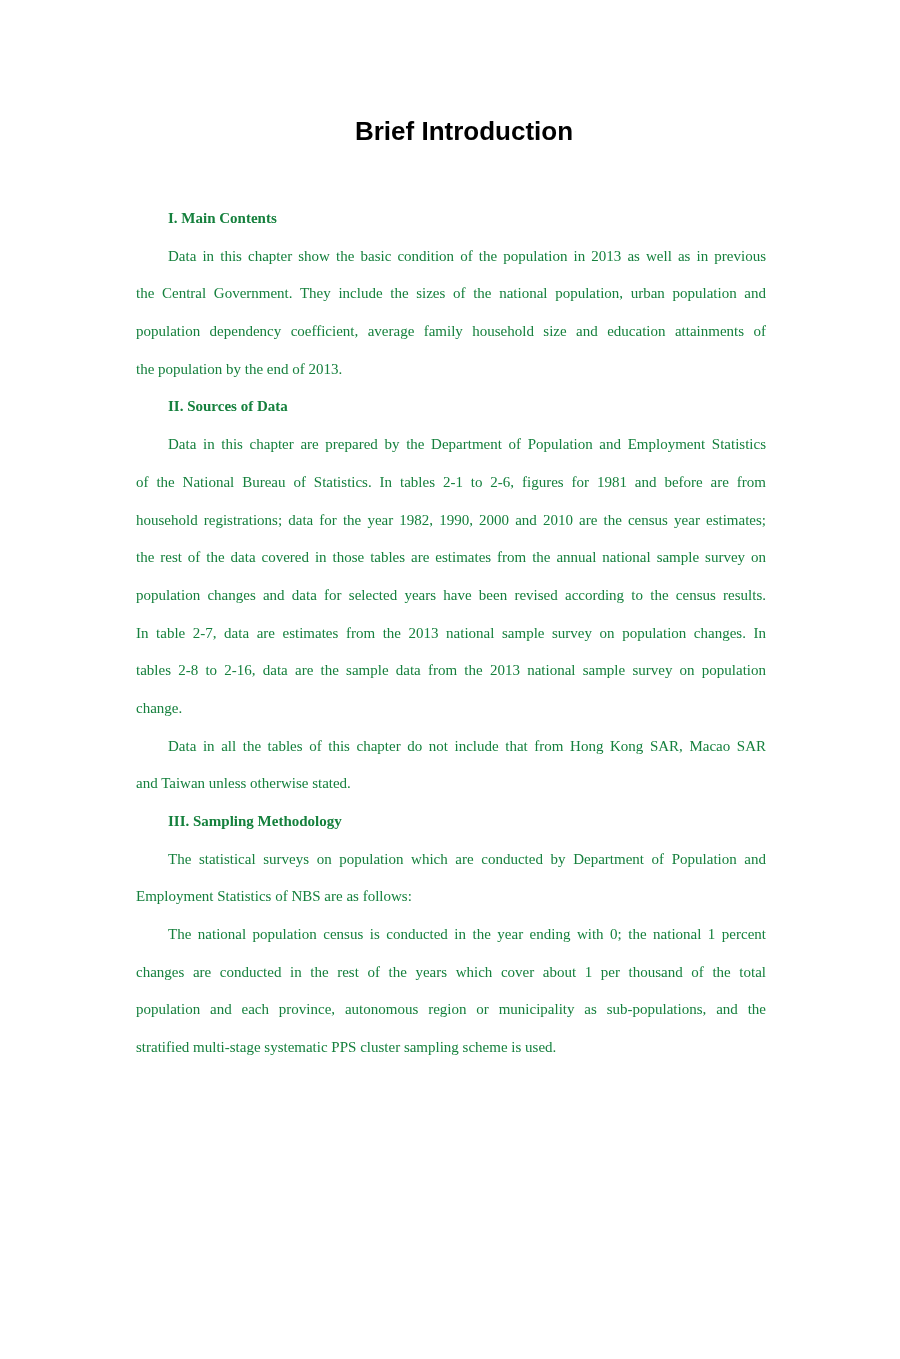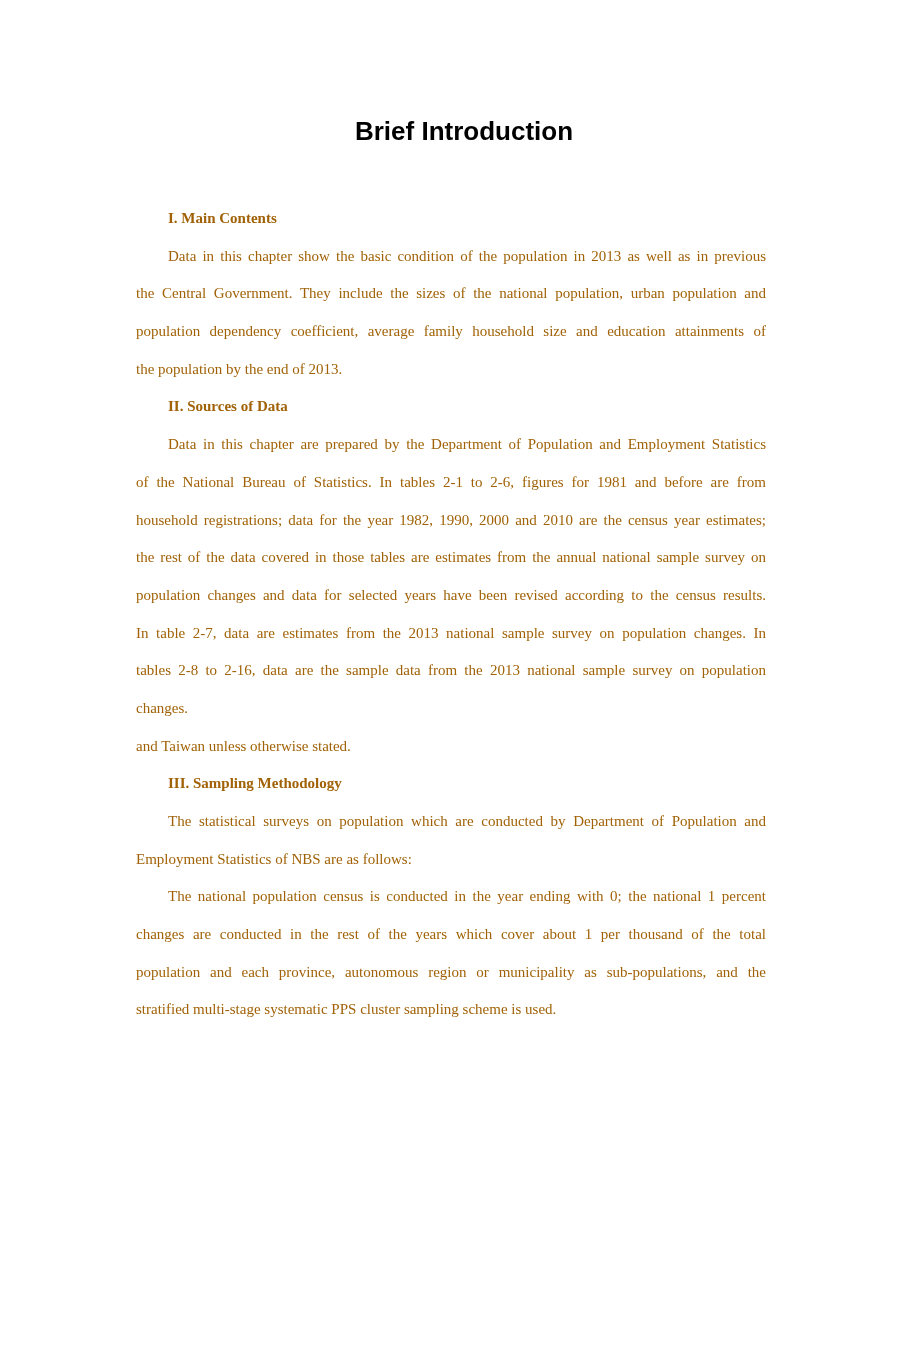--- a/index.html
+++ b/index.html
@@ -28,21 +28,21 @@
     color: #000000;
   }
 
   .content {
     position: absolute;
     top: 200px;
     left: 136px;
     width: 630px;
     font-family: "Liberation Serif", serif;
     font-size: 15px;
-    color: #a16207;
+    color: #15803d;
   }
 
   .heading,
   .line {
     height: 37.7px;
     line-height: 37.7px;
     overflow: hidden;
   }
 
   .heading {
@@ -70,21 +70,22 @@
       <div class="line">population dependency coefficient, average family household size and education attainments of</div>
       <div class="line last">the population by the end of 2013.</div>
       <div class="heading">II. Sources of Data</div>
       <div class="line first">Data in this chapter are prepared by the Department of Population and Employment Statistics</div>
       <div class="line">of the National Bureau of Statistics. In tables 2-1 to 2-6, figures for 1981 and before are from</div>
       <div class="line">household registrations; data for the year 1982, 1990, 2000 and 2010 are the census year estimates;</div>
       <div class="line">the rest of the data covered in those tables are estimates from the annual national sample survey on</div>
       <div class="line">population changes and data for selected years have been revised according to the census results.</div>
       <div class="line">In table 2-7, data are estimates from the 2013 national sample survey on population changes. In</div>
       <div class="line">tables 2-8 to 2-16, data are the sample data from the 2013 national sample survey on population</div>
-      <div class="line last">changes.</div>
+      <div class="line last">change.</div>
+      <div class="line first">Data in all the tables of this chapter do not include that from Hong Kong SAR, Macao SAR</div>
       <div class="line last">and Taiwan unless otherwise stated.</div>
       <div class="heading">III. Sampling Methodology</div>
       <div class="line first">The statistical surveys on population which are conducted by Department of Population and</div>
       <div class="line last">Employment Statistics of NBS are as follows:</div>
       <div class="line first">The national population census is conducted in the year ending with 0; the national 1 percent</div>
       <div class="line">changes are conducted in the rest of the years which cover about 1 per thousand of the total</div>
       <div class="line">population and each province, autonomous region or municipality as sub-populations, and the</div>
       <div class="line last">stratified multi-stage systematic PPS cluster sampling scheme is used.</div>
     </div>
 </div>

